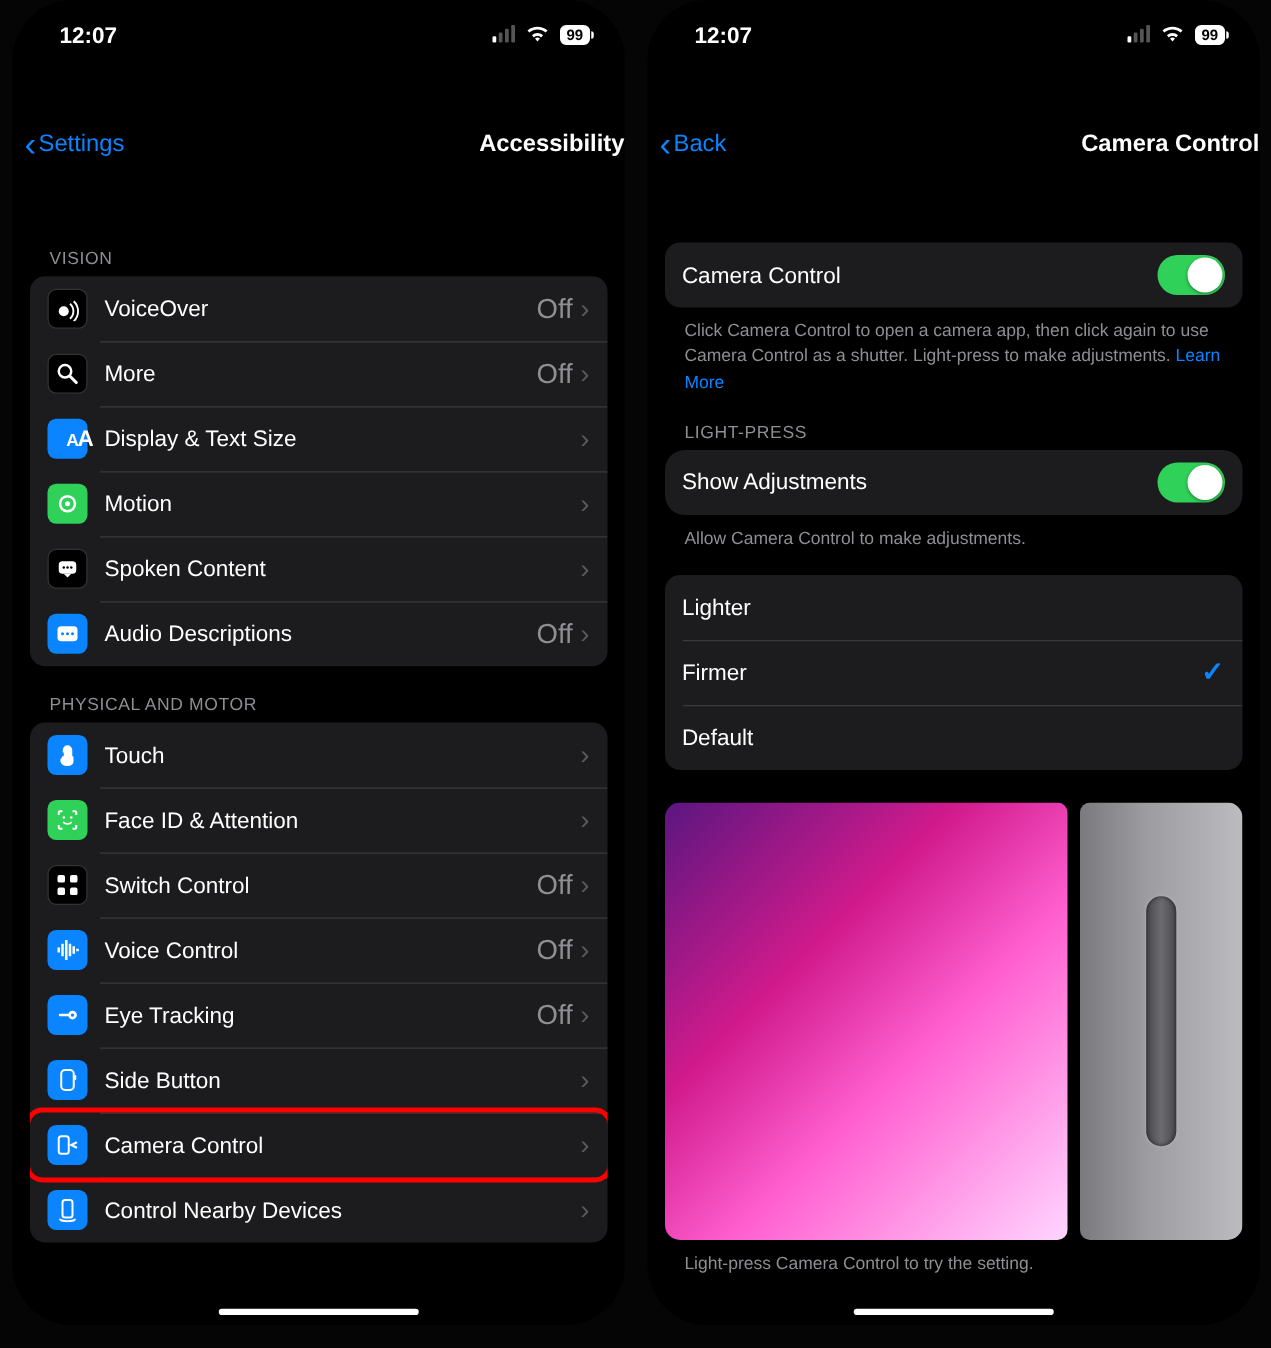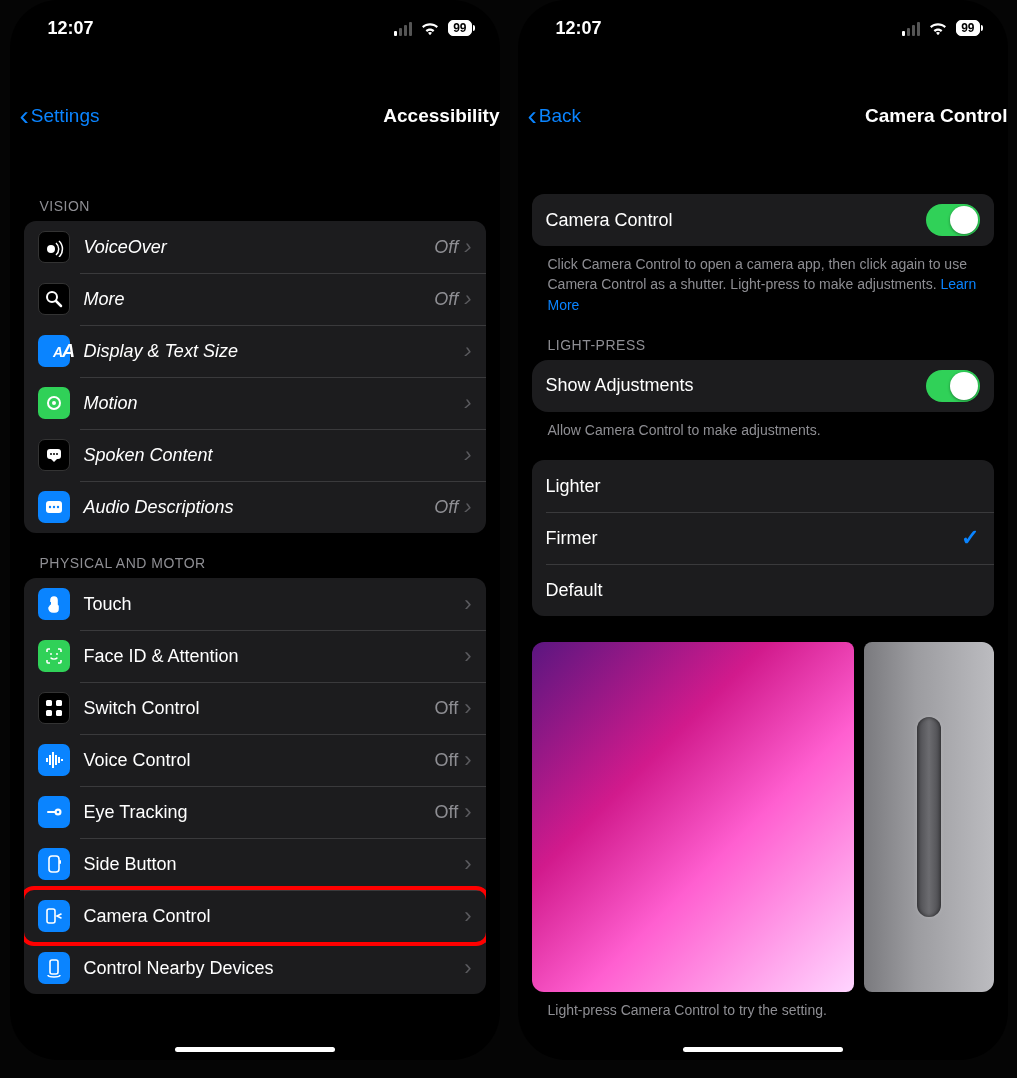--- a/index.html
+++ b/index.html
@@ -22,21 +22,21 @@
   .phone{
     width:490px;height:1060px;
     background:var(--bg);
     border-radius:48px;
     overflow:hidden;
     position:relative;
     display:flex;flex-direction:column;gap:36px;
   }
   
   .statusbar{height:56px;display:flex;align-items:center;justify-content:space-between;padding:0 28px 0 38px;font-size:18px;font-weight:600;}
-  .status-right{display:flex;align-items:flex-end;gap:8px;}
+  .status-right{display:flex;align-items:flex-start;gap:8px;}
   .signal{display:flex;align-items:flex-end;gap:2px;height:14px;}
   .signal i{width:3px;background:#555;border-radius:1px;}
   .signal i.on{background:#fff;}
   .signal i:nth-child(1){height:5px;}
   .signal i:nth-child(2){height:8px;}
   .signal i:nth-child(3){height:11px;}
   .signal i:nth-child(4){height:14px;}
   .wifi{width:20px;height:14px;position:relative;}
   .wifi svg{display:block;}
   .battery{border:1.5px solid #fff;border-radius:5px;padding:1px 4px;font-size:12px;font-weight:700;color:#000;background:#fff;line-height:1;position:relative;}
@@ -49,21 +49,21 @@
   
   .content{flex:1;overflow:hidden;padding:0 14px 20px 14px;}
   .section-header{color:var(--muted);font-size:14px;letter-spacing:0.5px;padding:22px 16px 7px 16px;}
   .group{background:var(--cell);border-radius:12px;overflow:hidden;}
   .cell{display:flex;align-items:center;min-height:52px;padding:0 14px 0 14px;cursor:pointer;position:relative;}
   .cell + .cell::before{content:"";position:absolute;top:0;left:56px;right:0;height:1px;background:var(--sep);}
   .cell.no-icon + .cell::before,
   .group.no-icons .cell + .cell::before{left:14px;}
   .icon{width:32px;height:32px;border-radius:7px;display:flex;align-items:center;justify-content:center;margin-right:14px;flex-shrink:0;font-size:16px;color:#fff;}
   .cell-label{flex:1;font-size:18px;}
-  .cell-value{color:var(--muted);font-size:18px;margin-right:6px;}
+  .cell-value{color:var(--muted);font-size:22px;margin-right:6px;}
   .chevron{color:#5a5a5e;font-size:22px;font-weight:300;}
   .check{color:var(--link);font-size:22px;font-weight:600;}
   .toggle{width:54px;height:32px;border-radius:16px;position:relative;cursor:pointer;}
   .toggle.on{background:var(--green);}
   .toggle .knob{position:absolute;top:2px;width:28px;height:28px;border-radius:50%;background:#fff;box-shadow:0 1px 3px rgba(0,0,0,.4);}
   .toggle.on .knob{right:2px;}
   .footer-text{color:var(--muted);font-size:14px;line-height:1.45;padding:8px 16px 0 16px;}
   .footer-text .link{color:var(--link);cursor:pointer;}
   .highlight-ring{position:absolute;border:4px solid var(--highlight);border-radius:14px;pointer-events:none;z-index:5;}
   
@@ -99,21 +99,21 @@
   <div class="navbar">
     <div class="back">
       <span class="chev">‹</span>
       <span>Settings</span>
     </div>
     <div class="navtitle">Accessibility</div>
   </div>
 
   <div class="content" id="left-content">
       <div class="section-header">VISION</div>
-      <div class="group" style="position: relative; font-style: italic;">
+      <div class="group" style="position: relative;">
         <div class="cell">
           <div class="icon" style="background: rgb(0, 0, 0); border: 1px solid rgb(51, 51, 51);">
             <svg width="20" height="20" viewBox="0 0 20 20">
               <circle cx="7" cy="12" r="4" fill="#fff"></circle>
               <path d="M12 6a8 8 0 010 12M15 4a11 11 0 010 16" stroke="#fff" stroke-width="1.5" fill="none"></path>
             </svg>
           </div>
           <span class="cell-label">VoiceOver</span>
           <span class="cell-value">Off</span>
           <span class="chevron">›</span>

